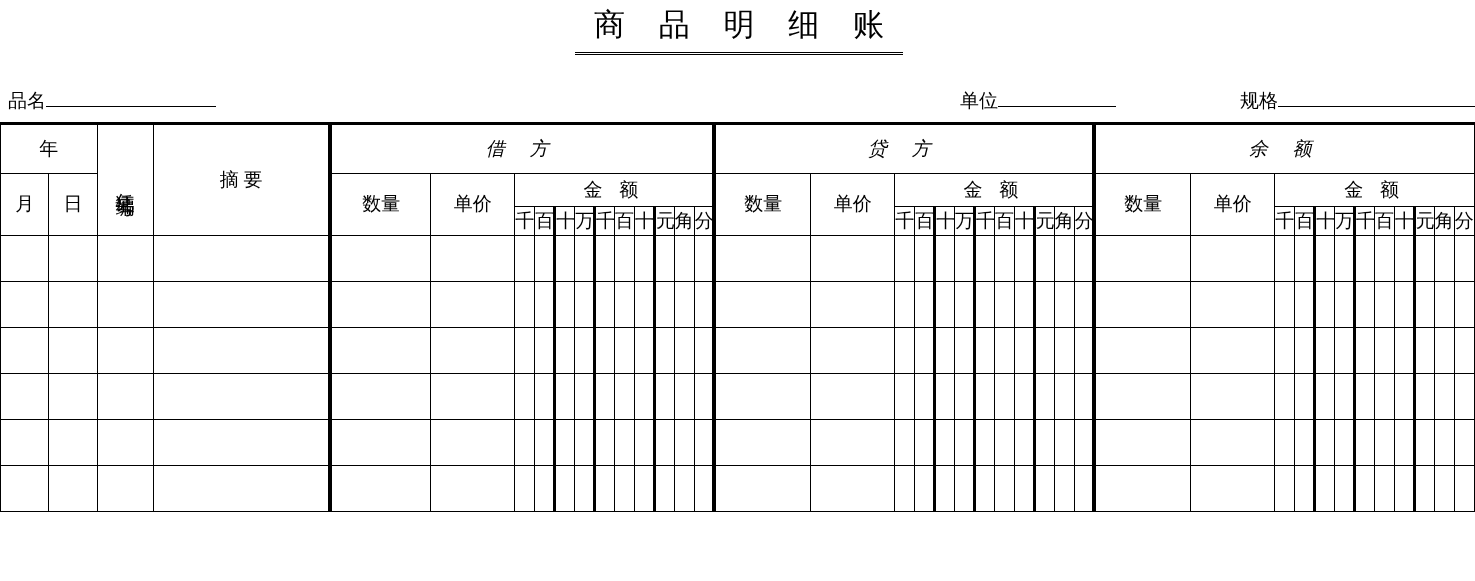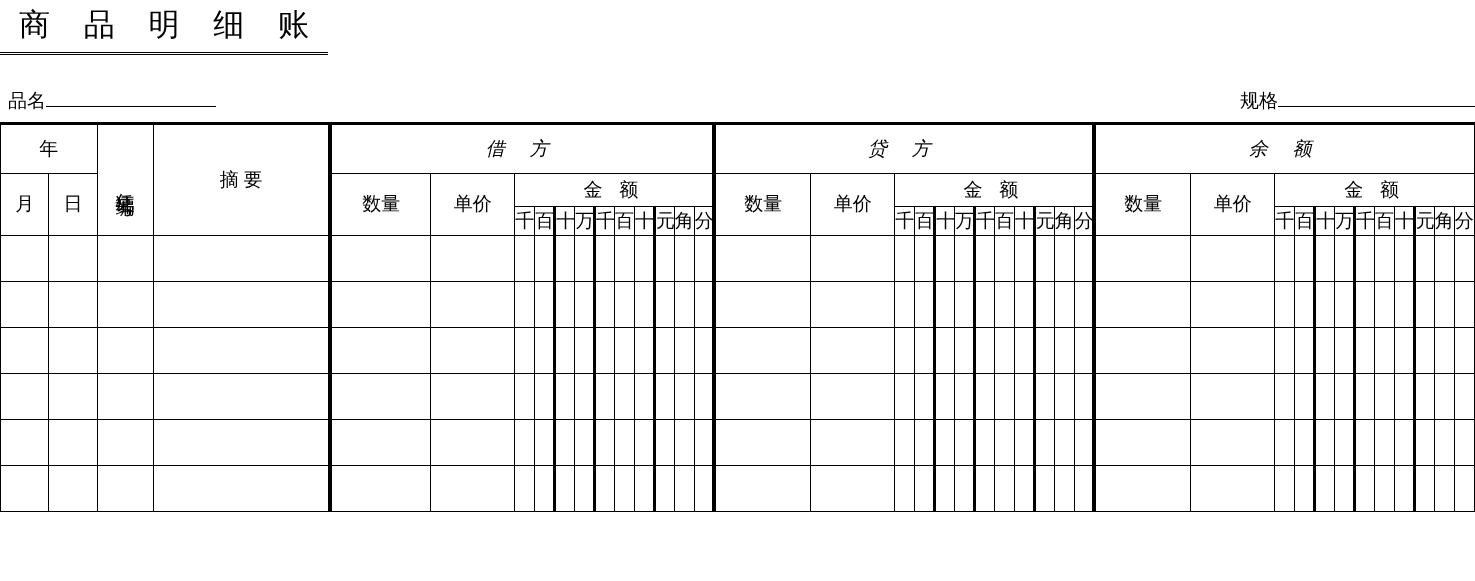--- a/index.html
+++ b/index.html
@@ -16,23 +16,23 @@
     width: 1475px;
     height: 581px;
     overflow: hidden;
     background: #ffffff;
   }
 
   
   .title-wrap {
     position: absolute;
     top: 4px;
-    left: 0;
+    left: 12px;
     width: 1454px;
-    text-align: left;
+    text-align: center;
   }
   .title {
     display: inline-block;
     font-size: 31px;
     letter-spacing: 13px;
     text-indent: 13px;
     padding: 0 6px 6px 6px;
     border-bottom: 3px double #000;
     font-family: "Liberation Serif", "DejaVu Serif", serif;
     font-weight: 400;
@@ -116,20 +116,23 @@
 
 <div id="page">
 
   <div class="title-wrap">
     <div class="title">商 品 明 细 账</div>
   </div>
 
   <div class="fields">
     <div class="field" id="field-name">
       <span class="lbl">品名</span><span class="rule"></span>
+    </div>
+    <div class="field" id="field-unit">
+      <span class="lbl">单位</span><span class="rule"></span>
     </div>
     <div class="field" id="field-spec">
       <span class="lbl">规格</span><span class="rule"></span>
     </div>
   </div>
 
   <table class="ledger">
     <colgroup>
       <col style="width:46px">
       <col style="width:46px">

